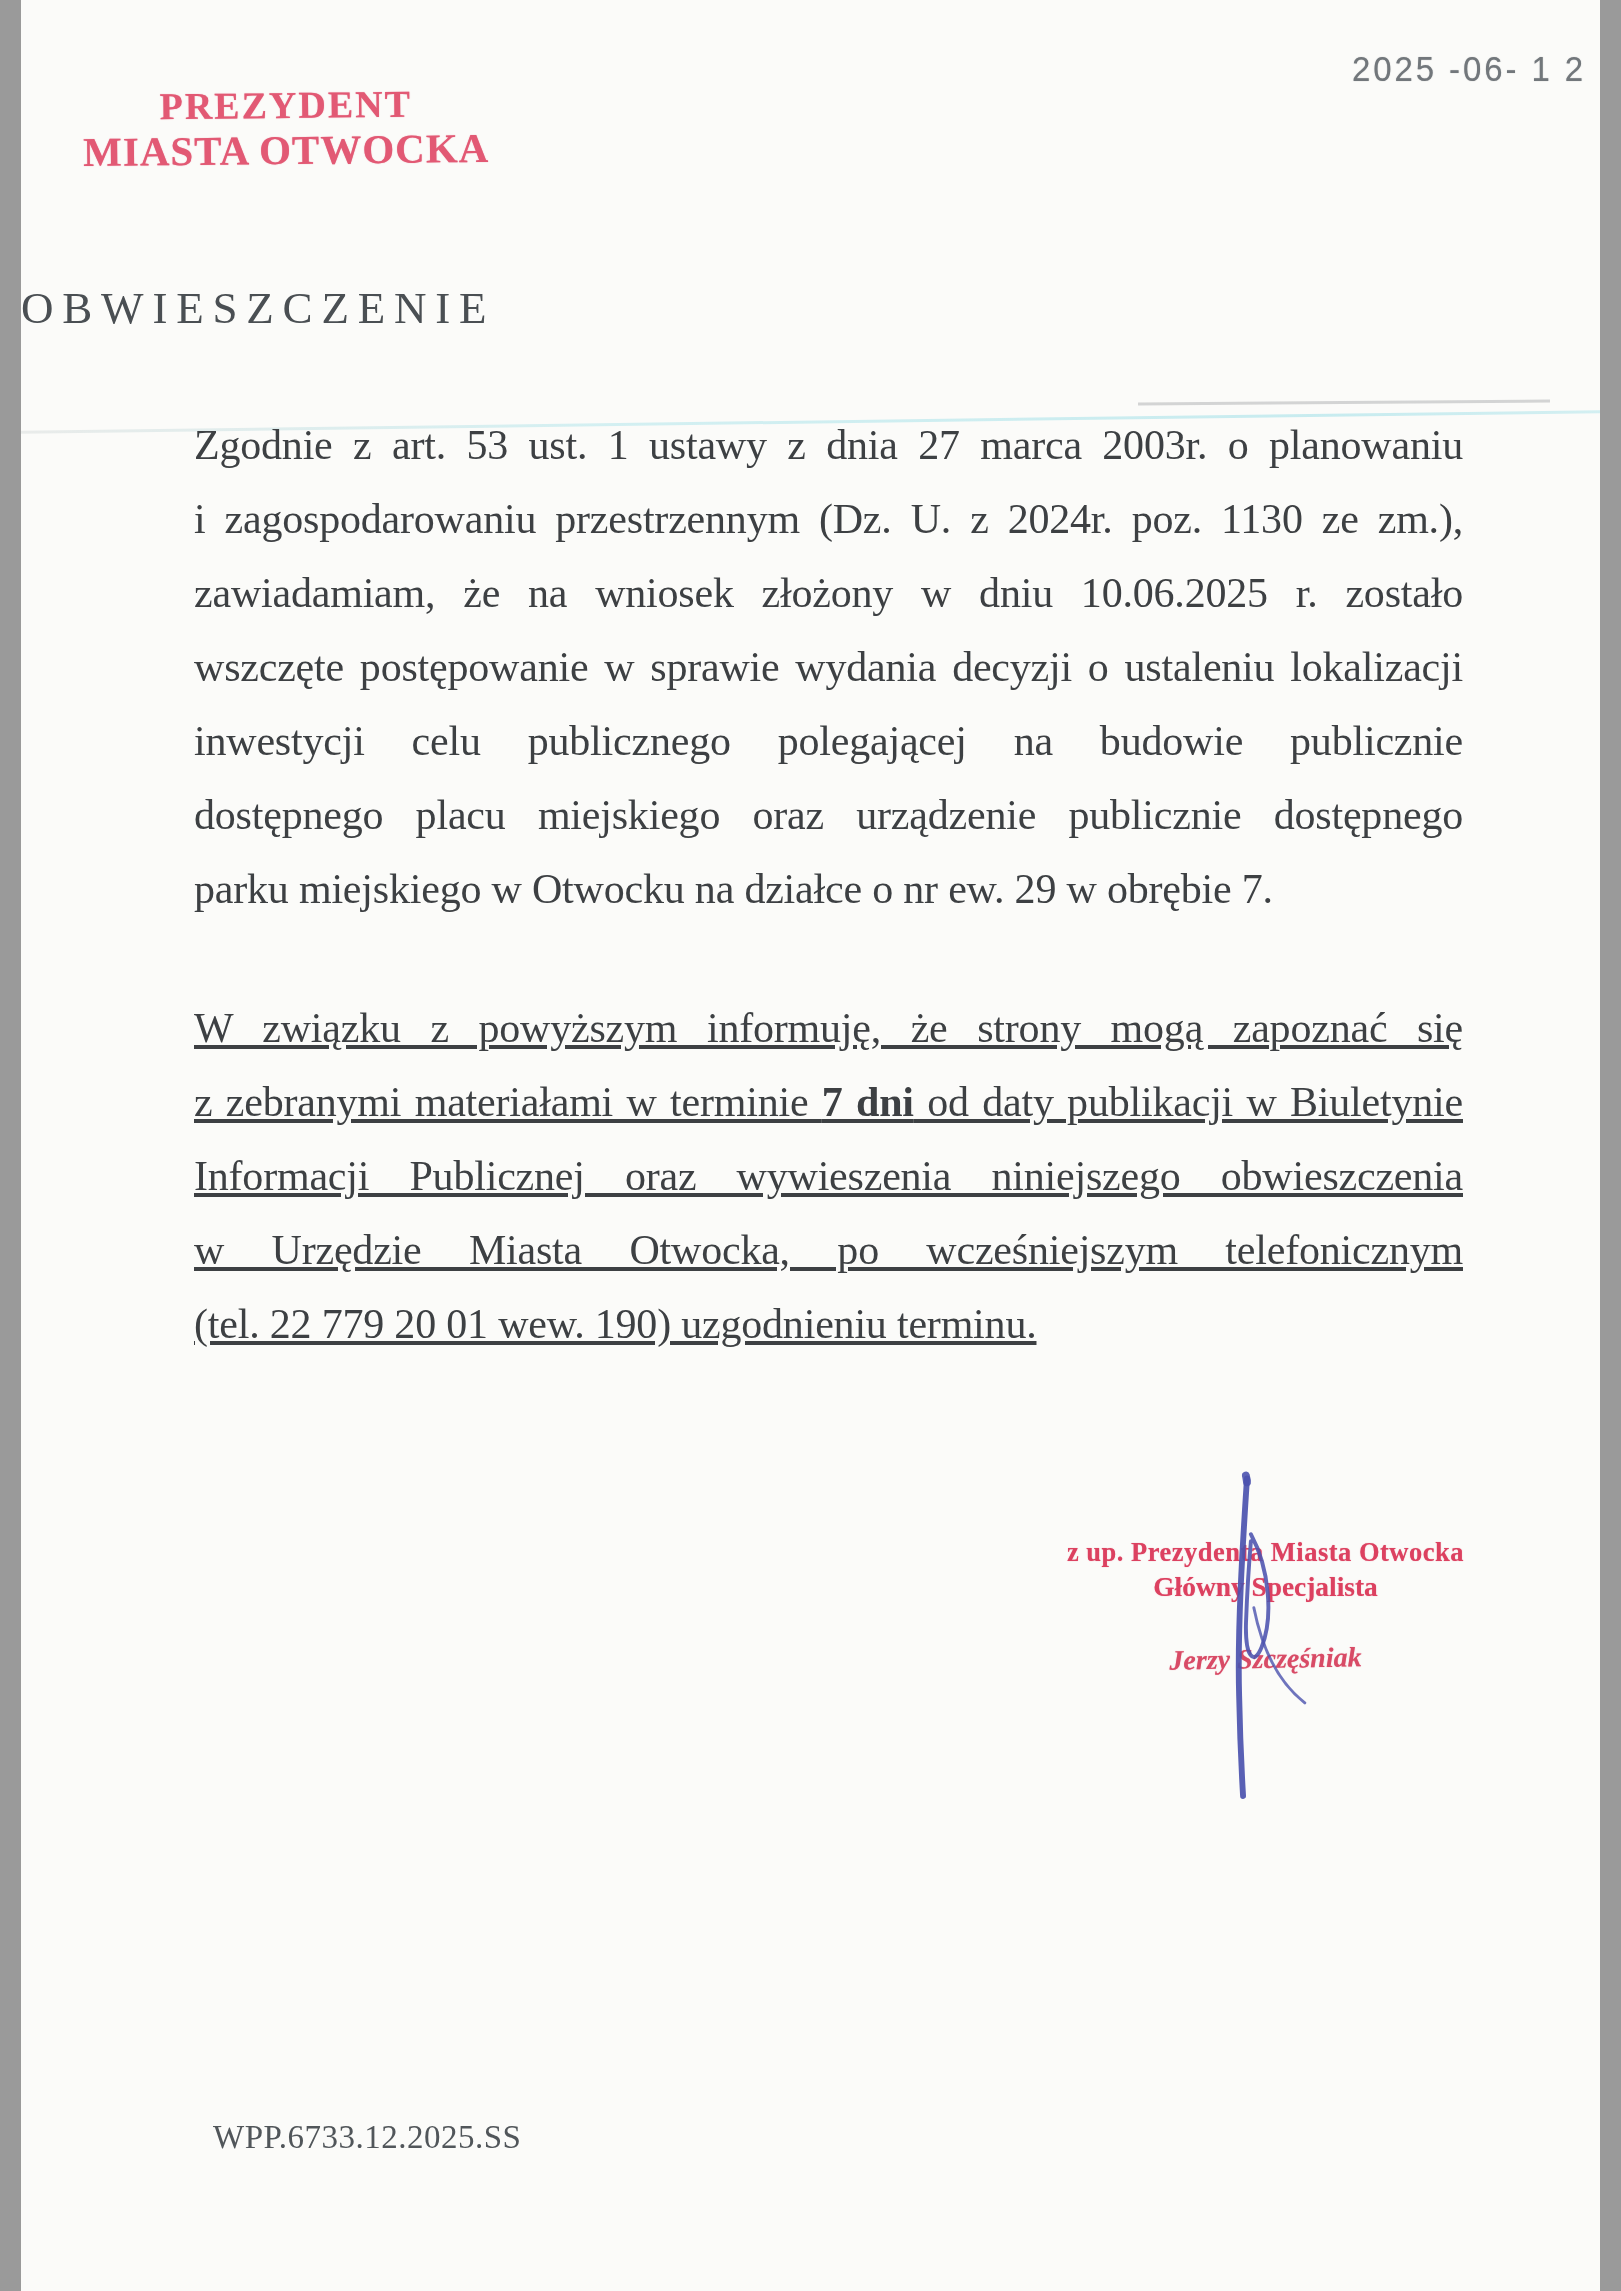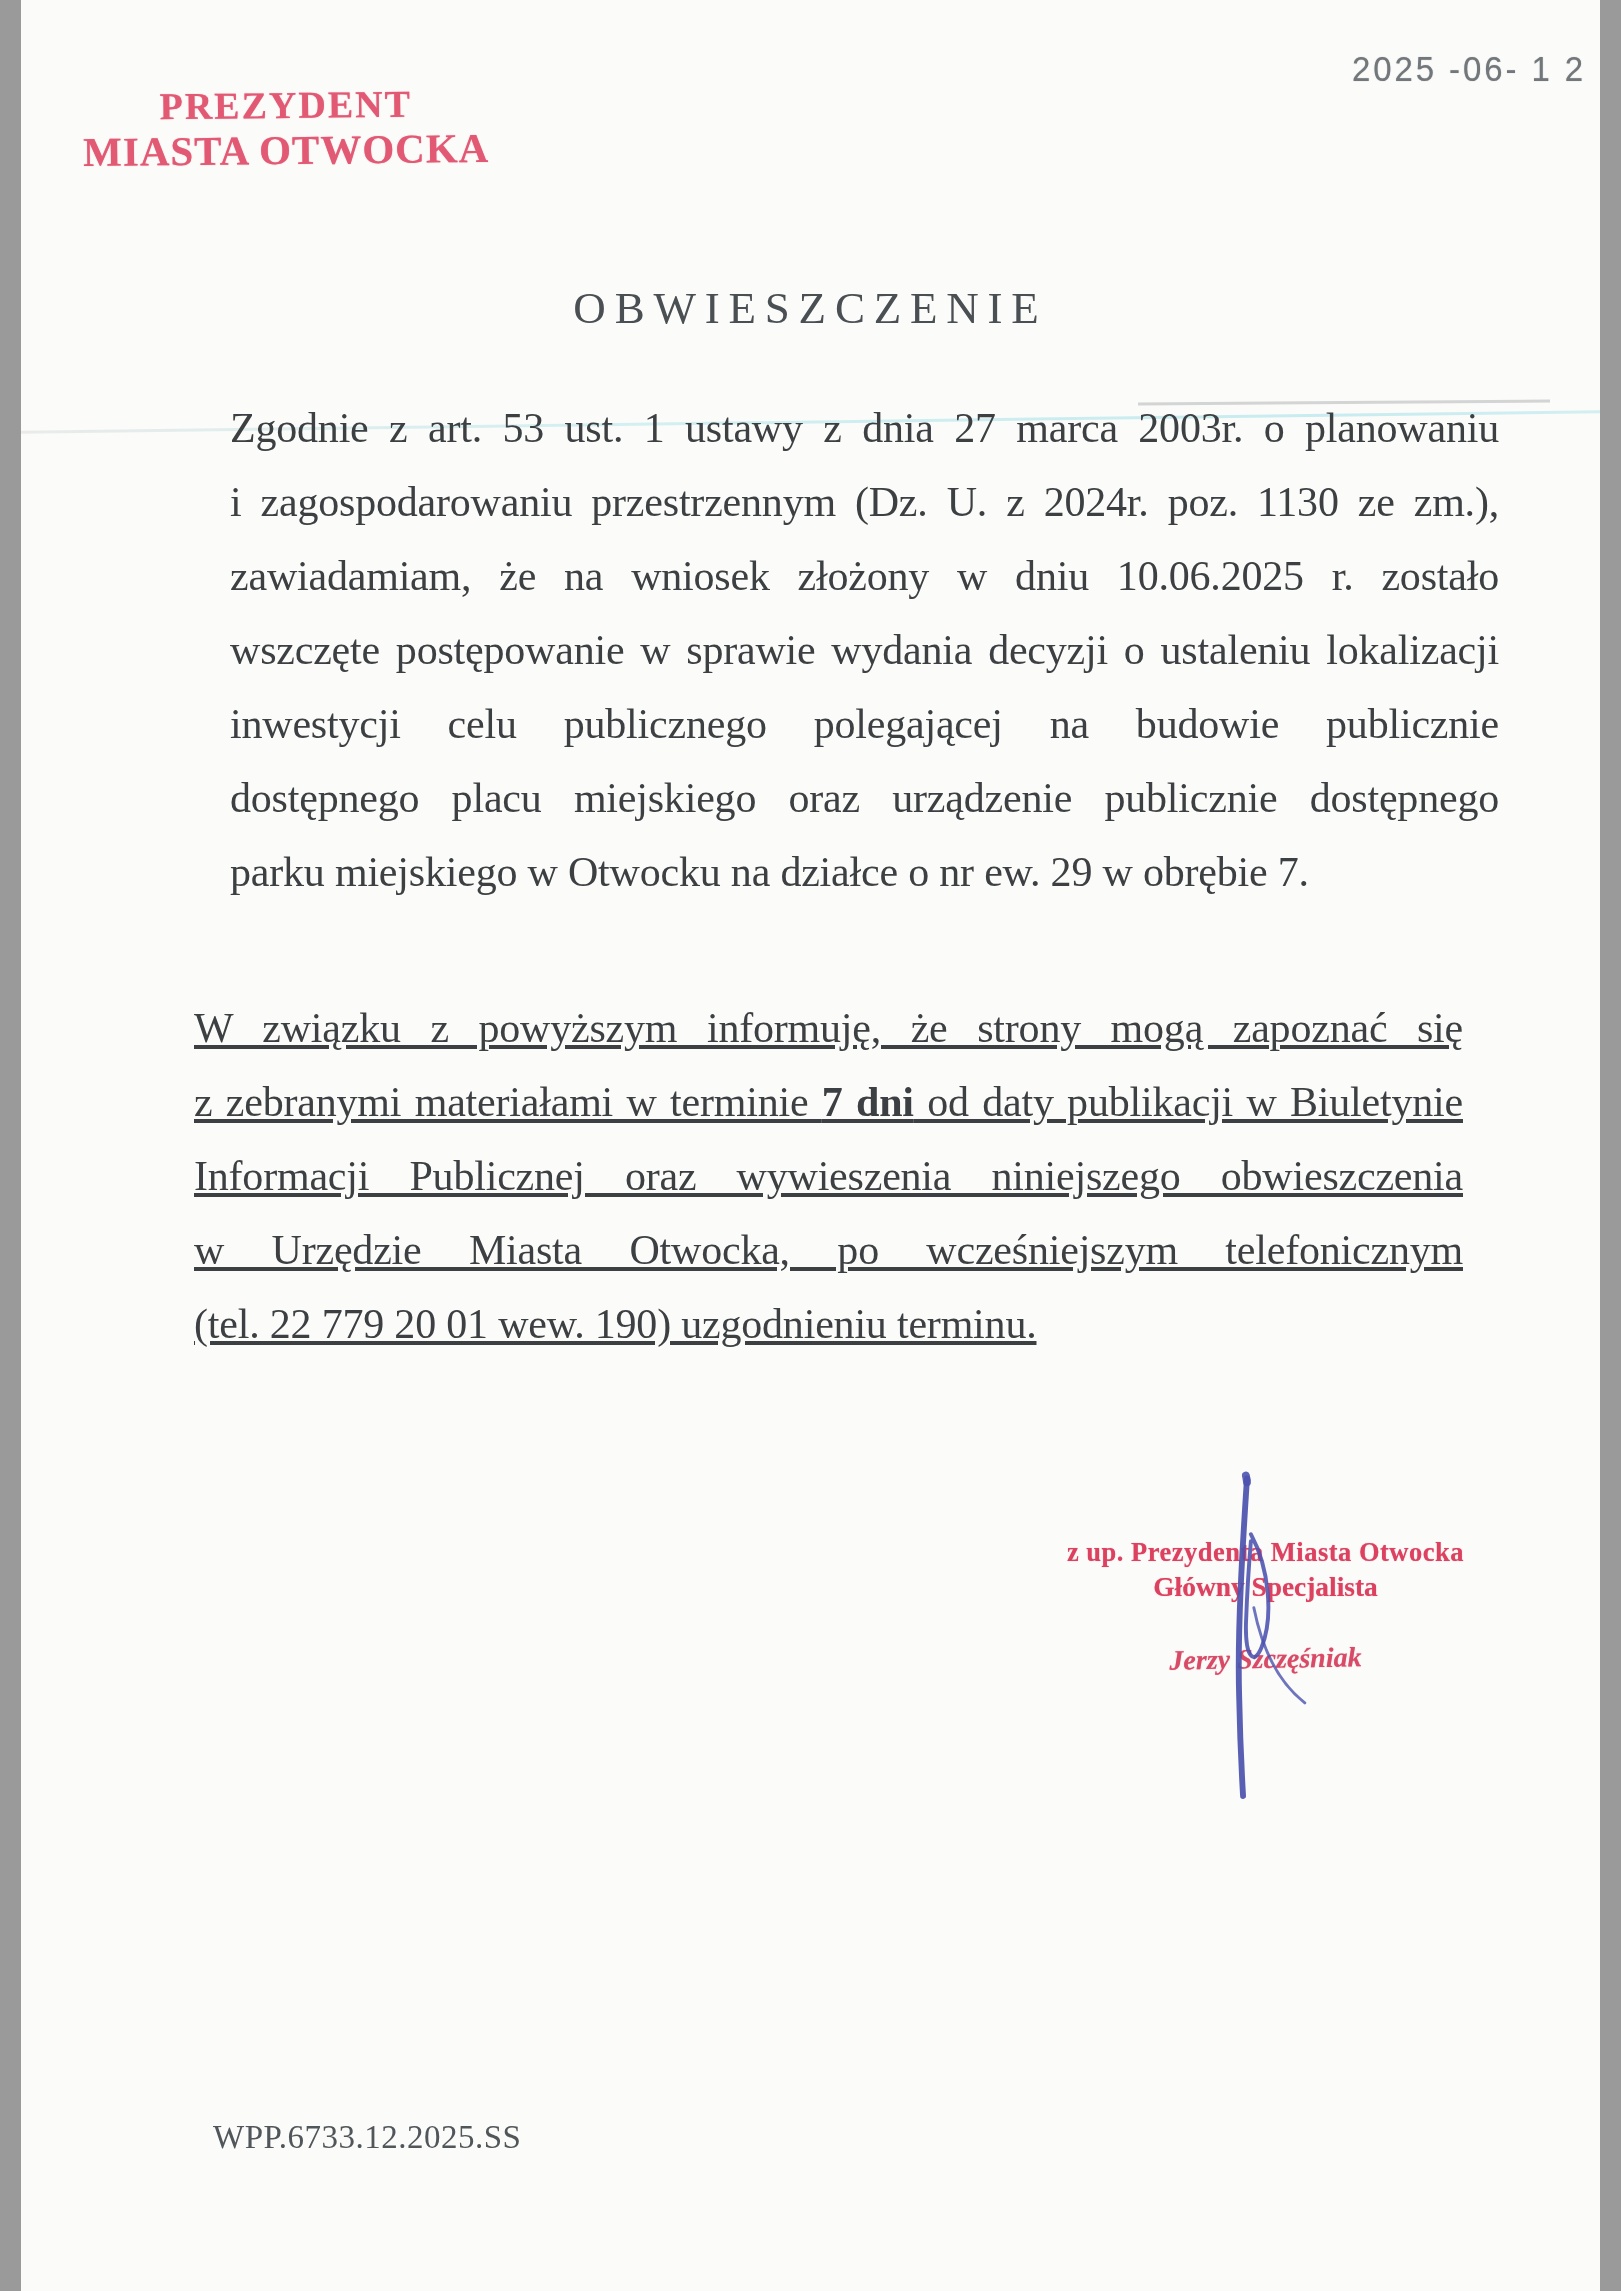--- a/index.html
+++ b/index.html
@@ -37,31 +37,31 @@
     position:absolute;left:1331px;top:51px;
     font-family:"Liberation Sans", sans-serif;
     font-size:33px;color:#72777b;letter-spacing:2.9px;
     transform:scaleY(1.04);
     text-shadow:0 0 1px rgba(114,119,123,.6);
     white-space:nowrap;
   }
   
   .title{
     position:absolute;left:0;right:0;top:282px;
-    text-align:center;
+    text-align:left;
     font-size:45px;letter-spacing:8.8px;
     color:#4a4f53;
   }
   
   .para{
     position:absolute;left:173px;width:1269px;
     font-size:42px;color:#3d4043;
     letter-spacing:-0.2px;
   }
-  .p1{top:391px;margin-left:36px;}
+  .p1{top:408px;}
   .p2{top:991px;text-decoration:underline;}
   .bl{
     line-height:74px;height:74px;
     text-align:justify;text-align-last:justify;
     white-space:nowrap;
   }
   .bl.last{text-align-last:left;}
   .bl b{font-weight:bold;}
   
   .sstamp{

